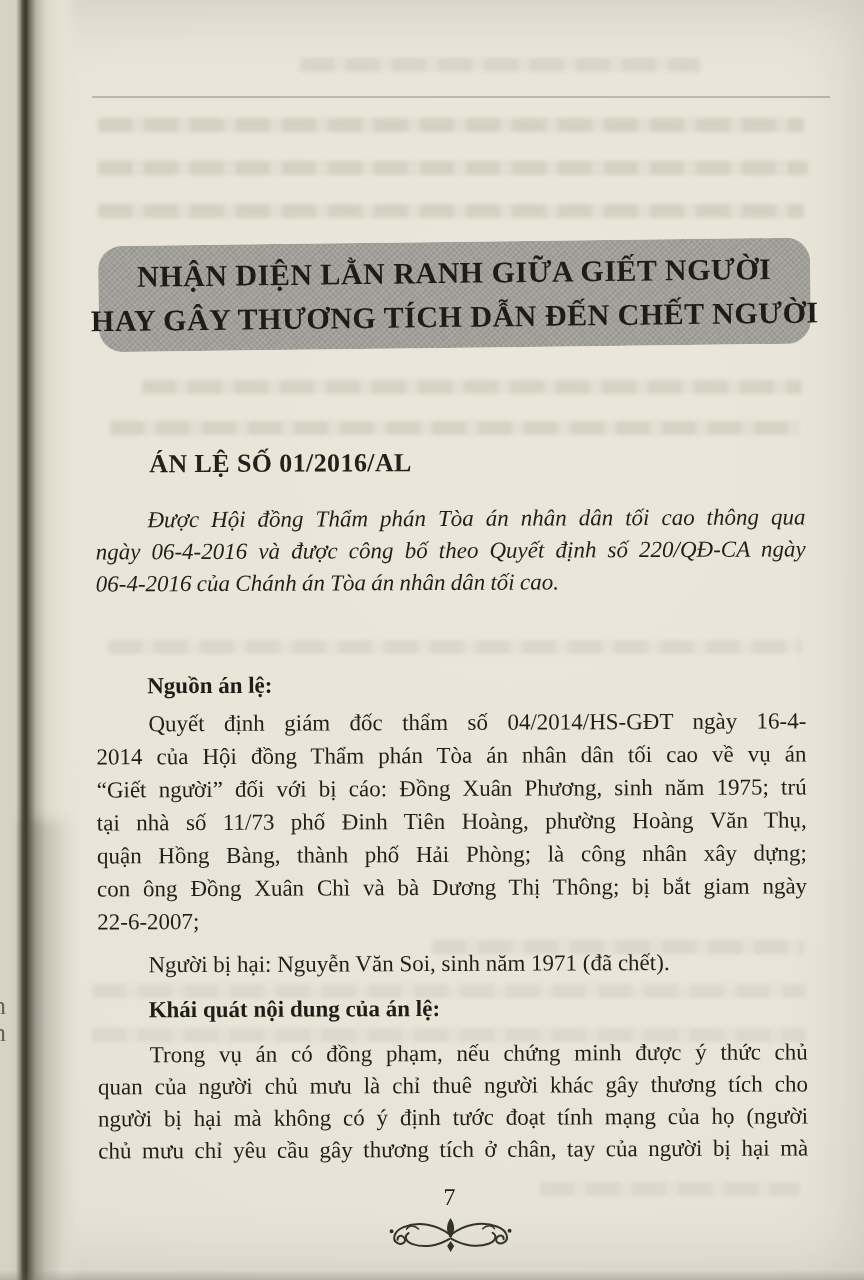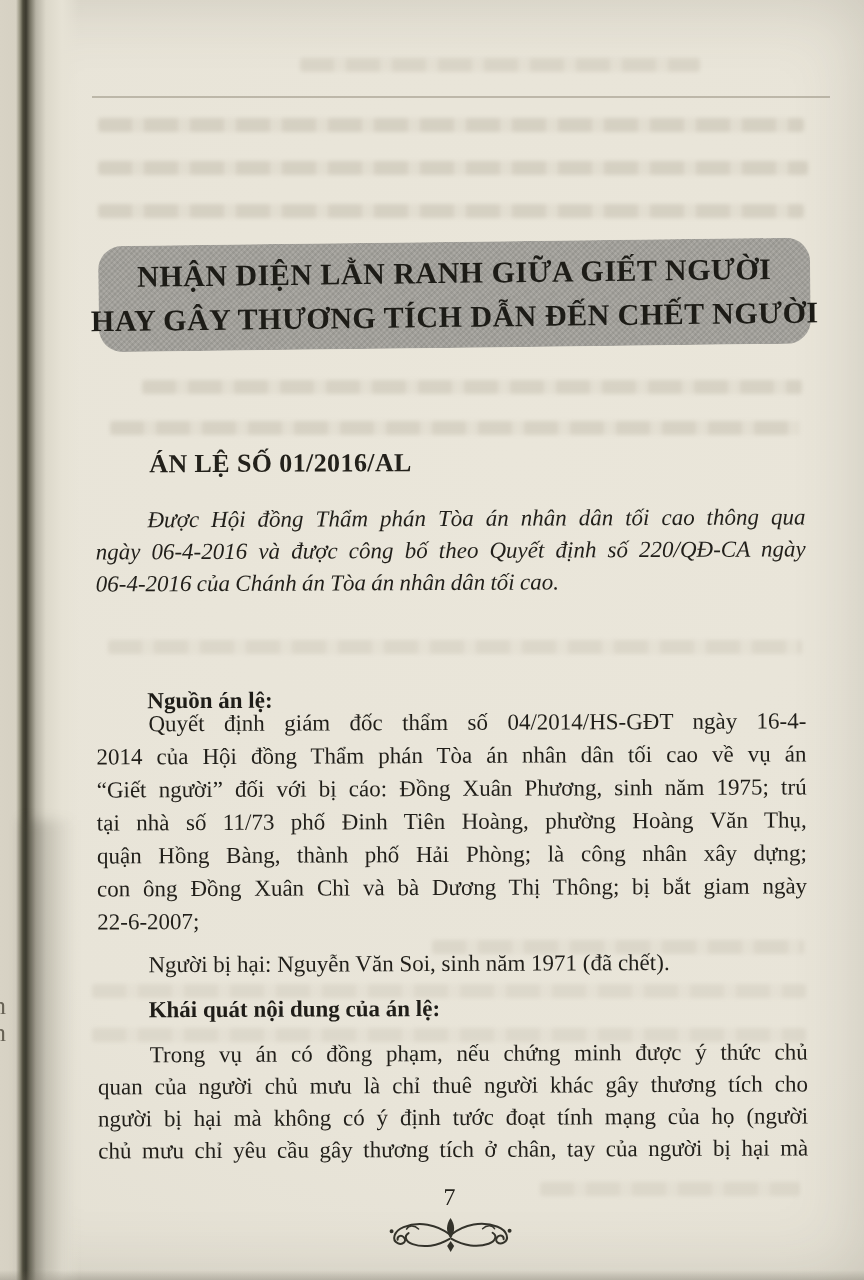--- a/index.html
+++ b/index.html
@@ -70,21 +70,21 @@
   .para{
     position:absolute;left:96px;width:710px;
     font-size:23px;line-height:32px;word-spacing:-.5px;
   }
   .approval{top:503px;font-style:italic;line-height:32px;}
   .source-para{top:706px;line-height:33px;}
   .summary-para{top:1038px;line-height:32px;}
   .label{
     position:absolute;left:147px;font-size:23px;font-weight:bold;color:#1f1d18;
   }
-  .source-label{top:687px;}
+  .source-label{top:672px;}
   .summary-label{top:996px;}
   .victim{position:absolute;left:147px;top:951px;font-size:23px;}
   .tline.stretch{text-align:justify;text-align-last:justify;}
   .tline.first{text-indent:52px;}
   .page-number{
     position:absolute;left:0;top:1184px;width:894px;text-align:center;
     font-size:24px;color:#26241e;
   }
   .ornament{position:absolute;left:368px;top:1214px;}
 </style>

